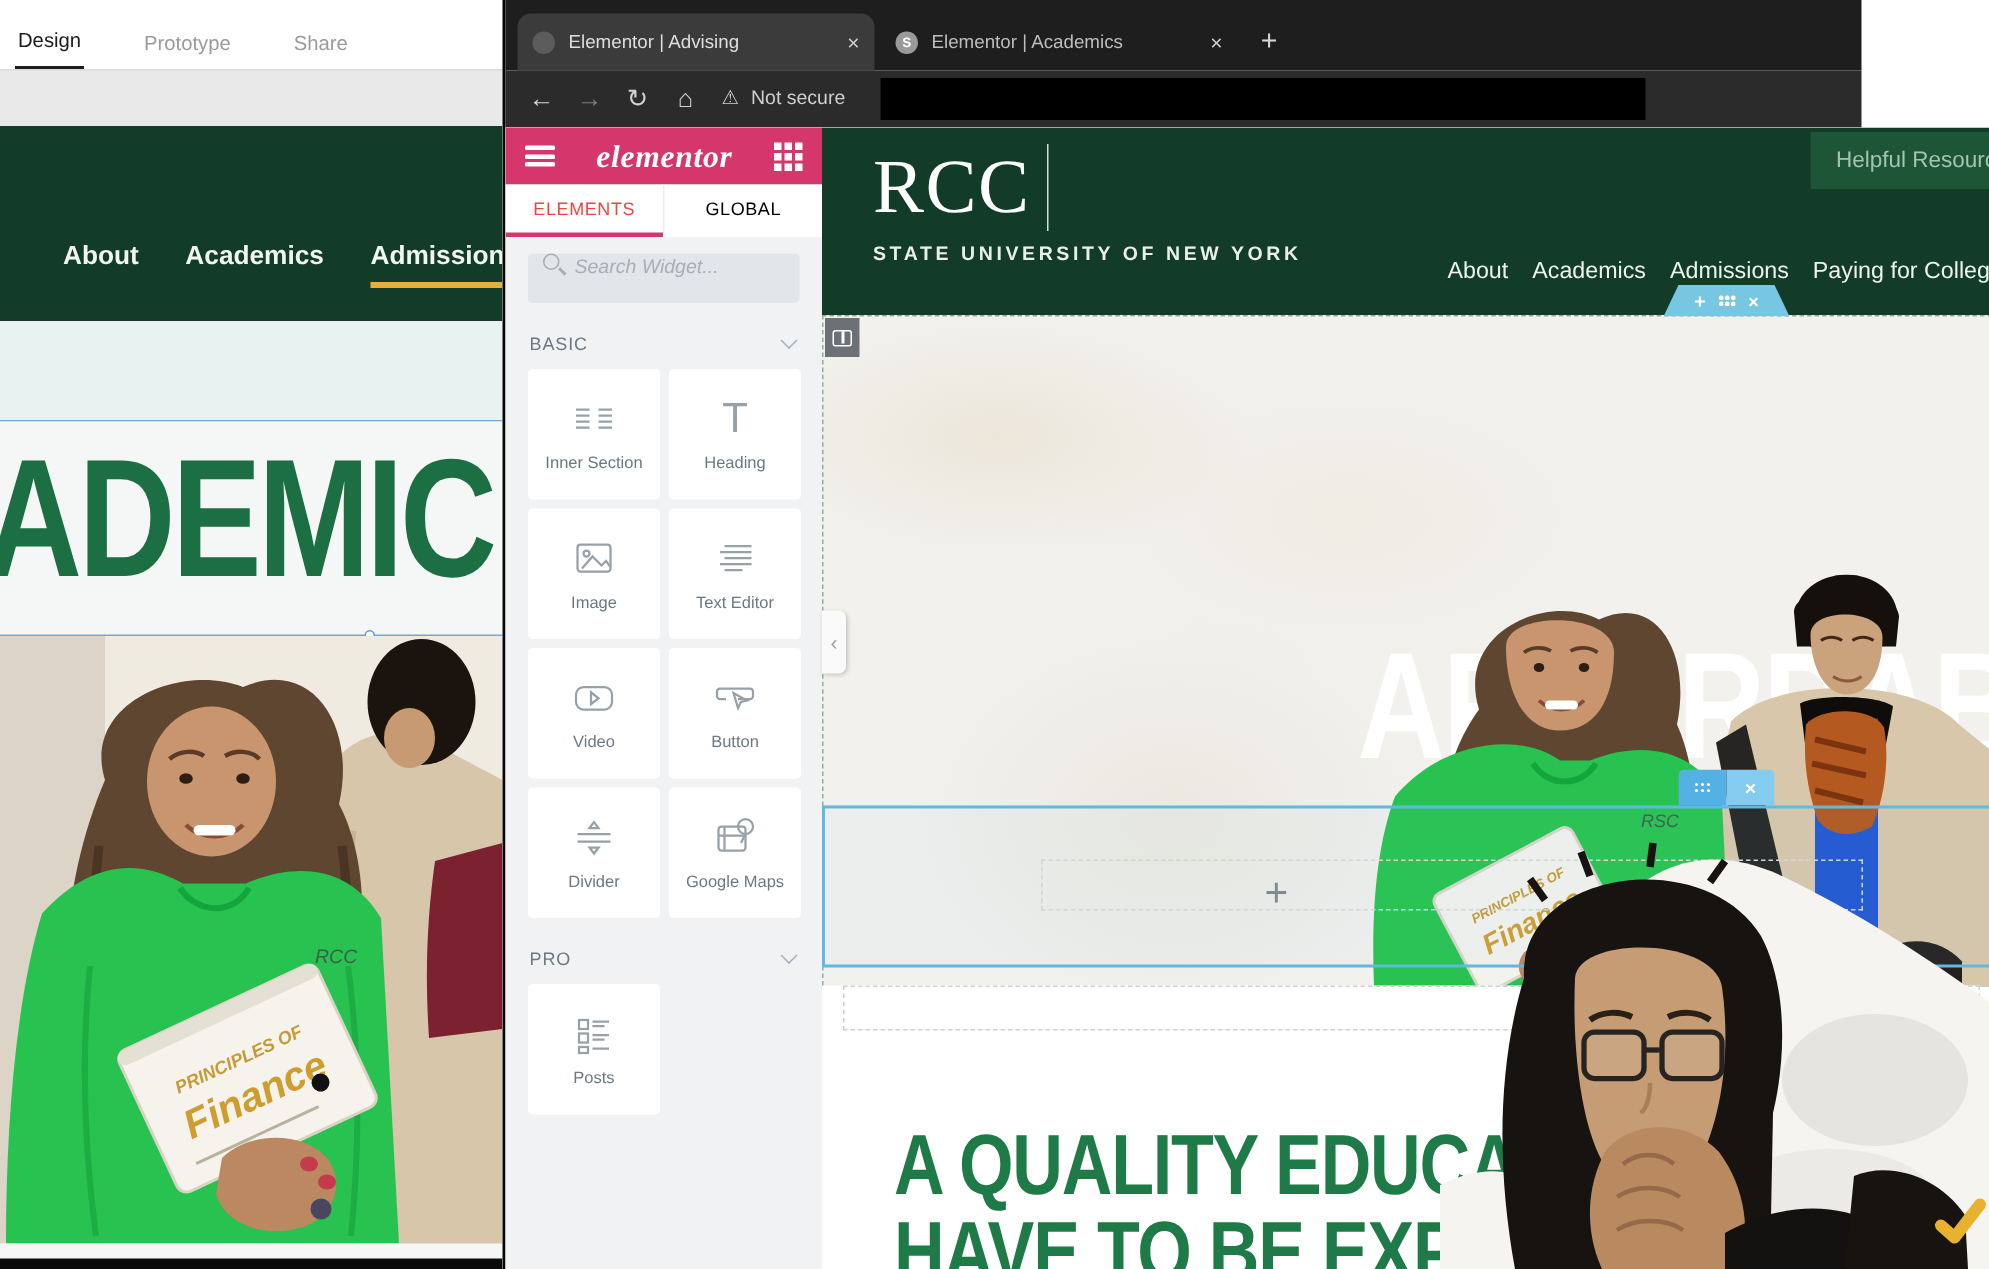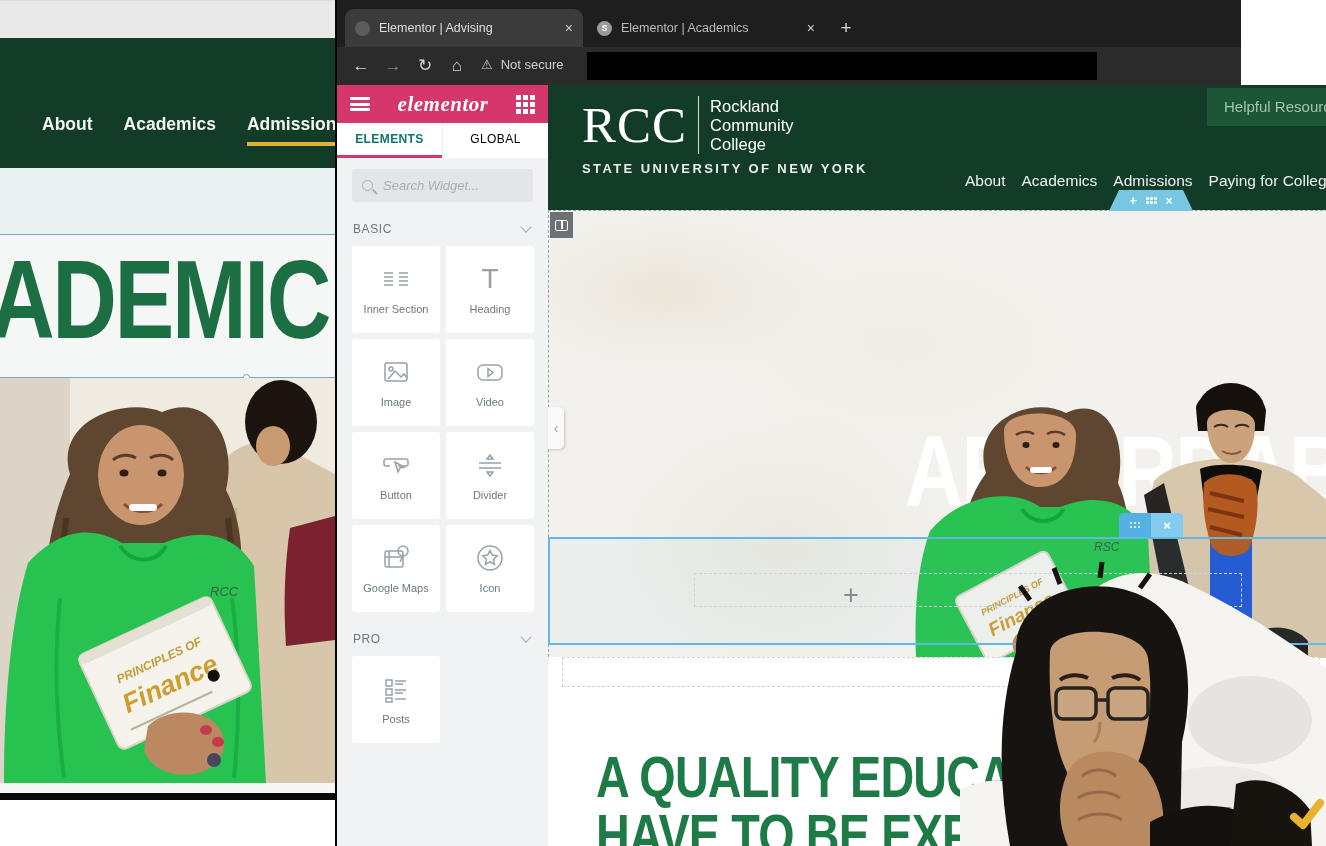--- a/index.html
+++ b/index.html
@@ -47,23 +47,23 @@
   
   #panel{position:absolute;left:0px;top:85px;width:211px;height:761px;background:#f1f2f3;overflow:hidden;}
   .el-head{height:38px;background:#d5366c;display:flex;align-items:center;justify-content:space-between;padding:0 13px;}
   .el-burger{width:20px;height:14px;display:flex;flex-direction:column;justify-content:space-between;}
   .el-burger i{display:block;height:3px;background:#fff;border-radius:1px;}
   .el-logo{color:#fff;font-family:"Liberation Serif",serif;font-style:italic;font-weight:700;font-size:21px;letter-spacing:.5px;}
   .el-apps{display:grid;grid-template-columns:repeat(3,5px);grid-auto-rows:5px;gap:2px;}
   .el-apps i{background:#fff;display:block;}
   .el-tabs{display:flex;height:35px;background:#fff;}
   .el-tabi{flex:1;display:flex;align-items:center;justify-content:center;font-size:12px;letter-spacing:.4px;color:#000000;border-bottom:3px solid transparent;}
-  .el-tabi.active{color:#0f766e;font-weight:700;border-bottom-color:#d5366c;}
+  .el-tabi.active{color:#ef4444;font-weight:400;border-bottom-color:#d5366c;}
   .el-tabi + .el-tabi{border-left:1px solid #eceef0;}
-  .el-search{margin:11px 15px 0 15px;height:33px;background:#e3e6e8;border-radius:3px;display:flex;align-items:center;padding:0 10px;gap:8px;}
+  .el-search{margin:11px 15px 0 15px;height:33px;background:#e3e6e8;border-radius:3px;display:flex;align-items:flex-start;padding:0 10px;gap:8px;}
   .el-search input{border:none;background:transparent;outline:none;font-size:13px;font-style:italic;color:#6d7882;width:140px;}
   .el-search input::placeholder{color:#a4afb7;}
   .mag{width:11px;height:11px;border:1.6px solid #a4afb7;border-radius:50%;position:relative;flex:0 0 auto;}
   .mag::after{content:"";position:absolute;left:9px;top:10px;width:6px;height:1.6px;background:#a4afb7;transform:rotate(45deg);}
   .el-sec{display:flex;justify-content:space-between;align-items:center;padding:20px 18px 10px 16px;color:#6d7882;font-size:12px;letter-spacing:.6px;}
   .chev{width:8px;height:8px;border-right:1.8px solid #a4afb7;border-bottom:1.8px solid #a4afb7;transform:rotate(45deg);margin-top:-4px;}
   .el-grid{display:grid;grid-template-columns:1fr 1fr;gap:6px;padding:0 14px 0 15px;}
   .wcard{background:#fff;border-radius:3px;height:87px;display:flex;flex-direction:column;align-items:center;justify-content:center;gap:9px;}
   .wcard svg{stroke:#97a1a8;fill:none;stroke-width:1.5;}
   .wlabel{font-size:11px;color:#6d7882;}
@@ -124,20 +124,25 @@
   .heroimg{position:absolute;left:356px;top:298px;z-index:1;}
   .webcam{position:absolute;left:920px;top:540px;z-index:40;}
   .goldcheck{position:absolute;left:1288px;top:795px;z-index:50;} .z2{z-index:3;}
 </style>
 </head>
 <body>
 
 <div id="root">
 
   <div id="figma">
+    <div class="fg-tabbar">
+      <span class="fg-tab active">Design</span>
+      <span class="fg-tab">Prototype</span>
+      <span class="fg-tab">Share</span>
+    </div>
     <div class="fg-strip"></div>
     <div class="fg-canvas">
       <div class="fg-header">
         <div class="fg-nav">
           <span class="fg-nav-item">About</span>
           <span class="fg-nav-item">Academics</span>
           <span class="fg-nav-item active">Admissions</span>
         </div>
       </div>
       <div class="fg-band"></div>
@@ -272,20 +277,26 @@
         <div class="wcard">
           <svg width="30" height="30" viewBox="0 0 30 30">
               <rect x="4" y="6" width="22" height="18" rx="2"></rect>
               <circle cx="10" cy="12" r="2"></circle>
               <path d="M7 22l7-8 6 6 3-3 3 4"></path>
             </svg>
           <span class="wlabel">Image</span>
         </div>
         <div class="wcard">
           <svg width="30" height="30" viewBox="0 0 30 30">
+              <path d="M8 7h18M5 11h21M8 15h18M5 19h21M8 23h12"></path>
+            </svg>
+          <span class="wlabel">Text Editor</span>
+        </div>
+        <div class="wcard">
+          <svg width="30" height="30" viewBox="0 0 30 30">
               <rect x="3" y="8" width="24" height="15" rx="5"></rect>
               <path d="M13 11.5l5 4-5 4z"></path>
             </svg>
           <span class="wlabel">Video</span>
         </div>
         <div class="wcard">
           <svg width="30" height="30" viewBox="0 0 30 30">
               <path d="M5 9h20a2 2 0 0 1 2 2v3a2 2 0 0 1-2 2h-8"></path>
               <path d="M5 9a2 2 0 0 0-2 2v3a2 2 0 0 0 2 2h4"></path>
               <path d="M14 12l3 10 2-4 4-1z"></path>
@@ -301,27 +312,20 @@
           <span class="wlabel">Divider</span>
         </div>
         <div class="wcard">
           <svg width="30" height="30" viewBox="0 0 30 30">
               <rect x="4" y="8" width="18" height="16" rx="2"></rect>
               <path d="M8 8v16M4 14h18"></path>
               <circle cx="22" cy="8" r="5"></circle>
               <path d="M22 13l-3 6"></path>
             </svg>
           <span class="wlabel">Google Maps</span>
-        </div>
-        <div class="wcard">
-          <svg width="30" height="30" viewBox="0 0 30 30">
-              <circle cx="15" cy="15" r="12"></circle>
-              <path d="M15 7.5l2.2 4.6 5 .7-3.6 3.5.9 5-4.5-2.4-4.5 2.4.9-5-3.6-3.5 5-.7z"></path>
-            </svg>
-          <span class="wlabel">Icon</span>
         </div>
       </div>
       <div class="el-sec">
         <span>PRO</span>
         <span class="chev"></span>
       </div>
       <div class="el-grid">
         <div class="wcard">
           <svg width="30" height="30" viewBox="0 0 30 30">
               <rect x="5" y="6" width="6" height="6"></rect>
@@ -337,25 +341,20 @@
     </div>
 
     <div id="preview">
       <div class="content-block"></div>
 
       <div class="site-header">
         <div class="rcc">
           <div class="rcc-row">
             <span class="rcc-ac">RCC</span>
             <span class="rcc-bar"></span>
-            <span class="rcc-lines">
-              <div>Rockland</div>
-              <div>Community</div>
-              <div>College</div>
-            </span>
           </div>
           <div class="rcc-tag">STATE UNIVERSITY OF NEW YORK</div>
         </div>
         <div class="hdr-btn">Helpful Resources</div>
         <div class="site-nav">
           <span>About</span>
           <span>Academics</span>
           <span>Admissions</span>
           <span>Paying for College</span>
         </div>

